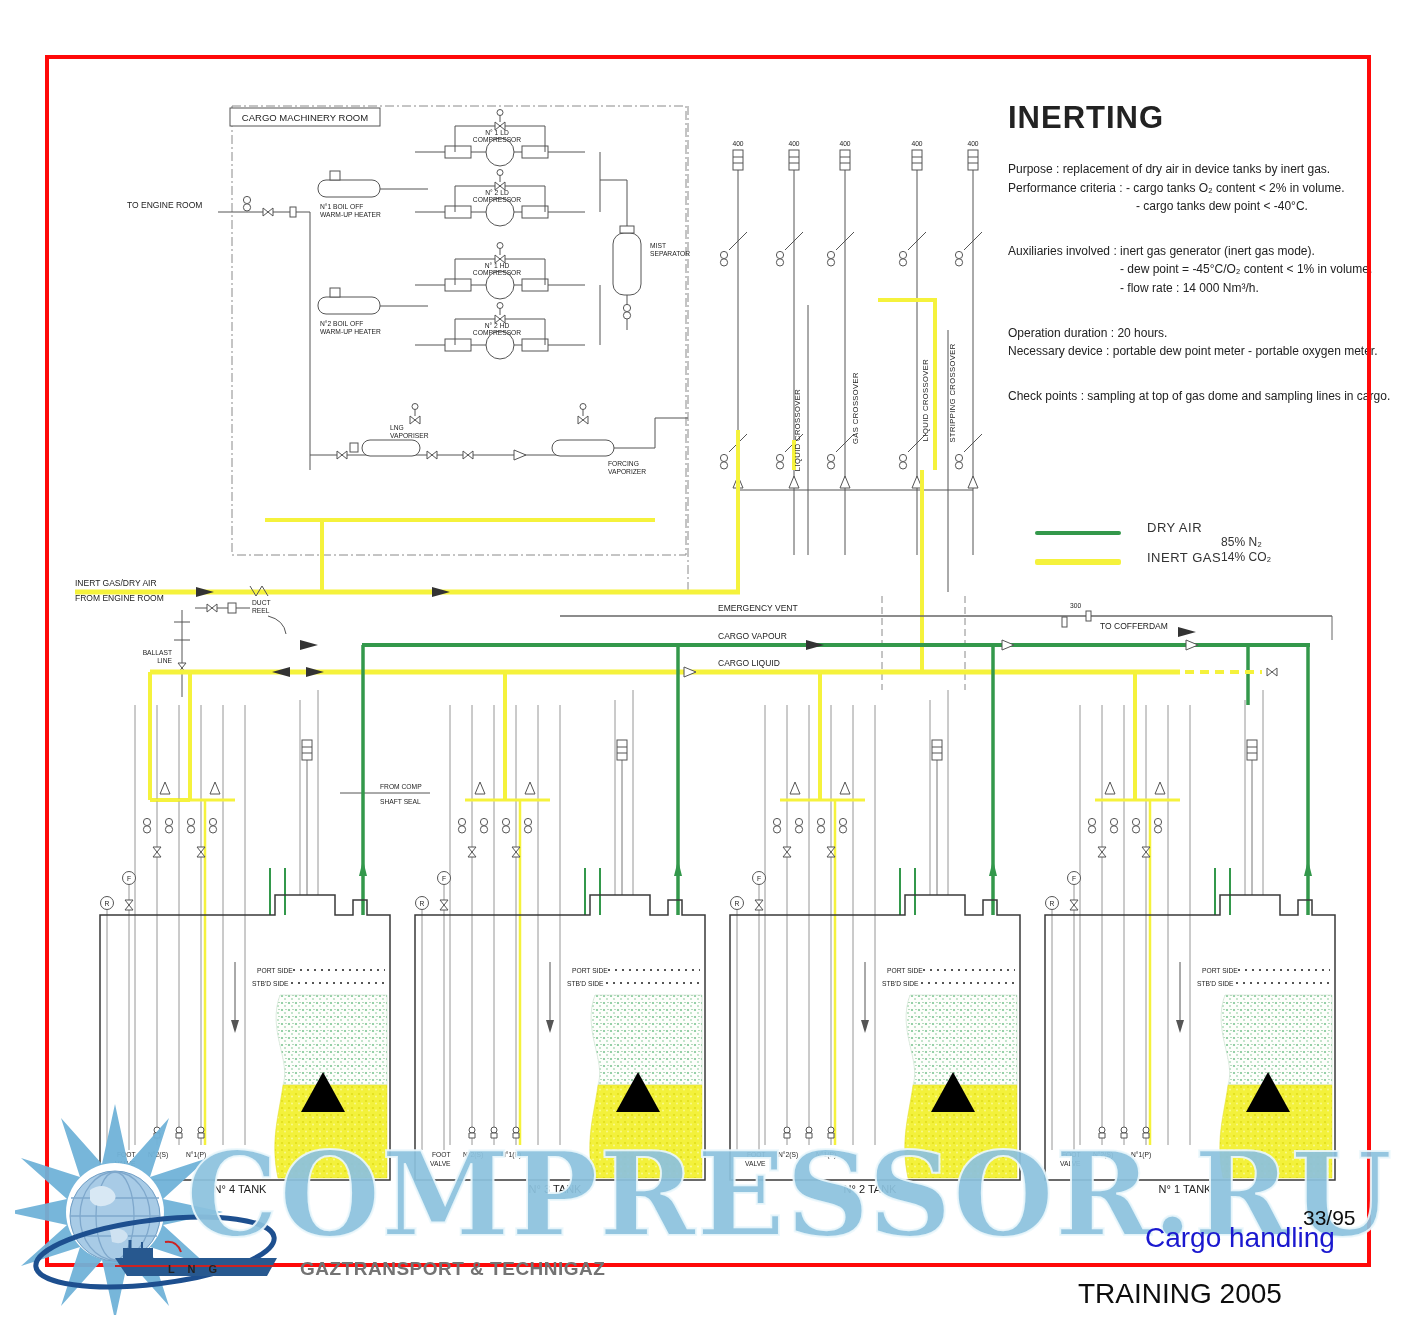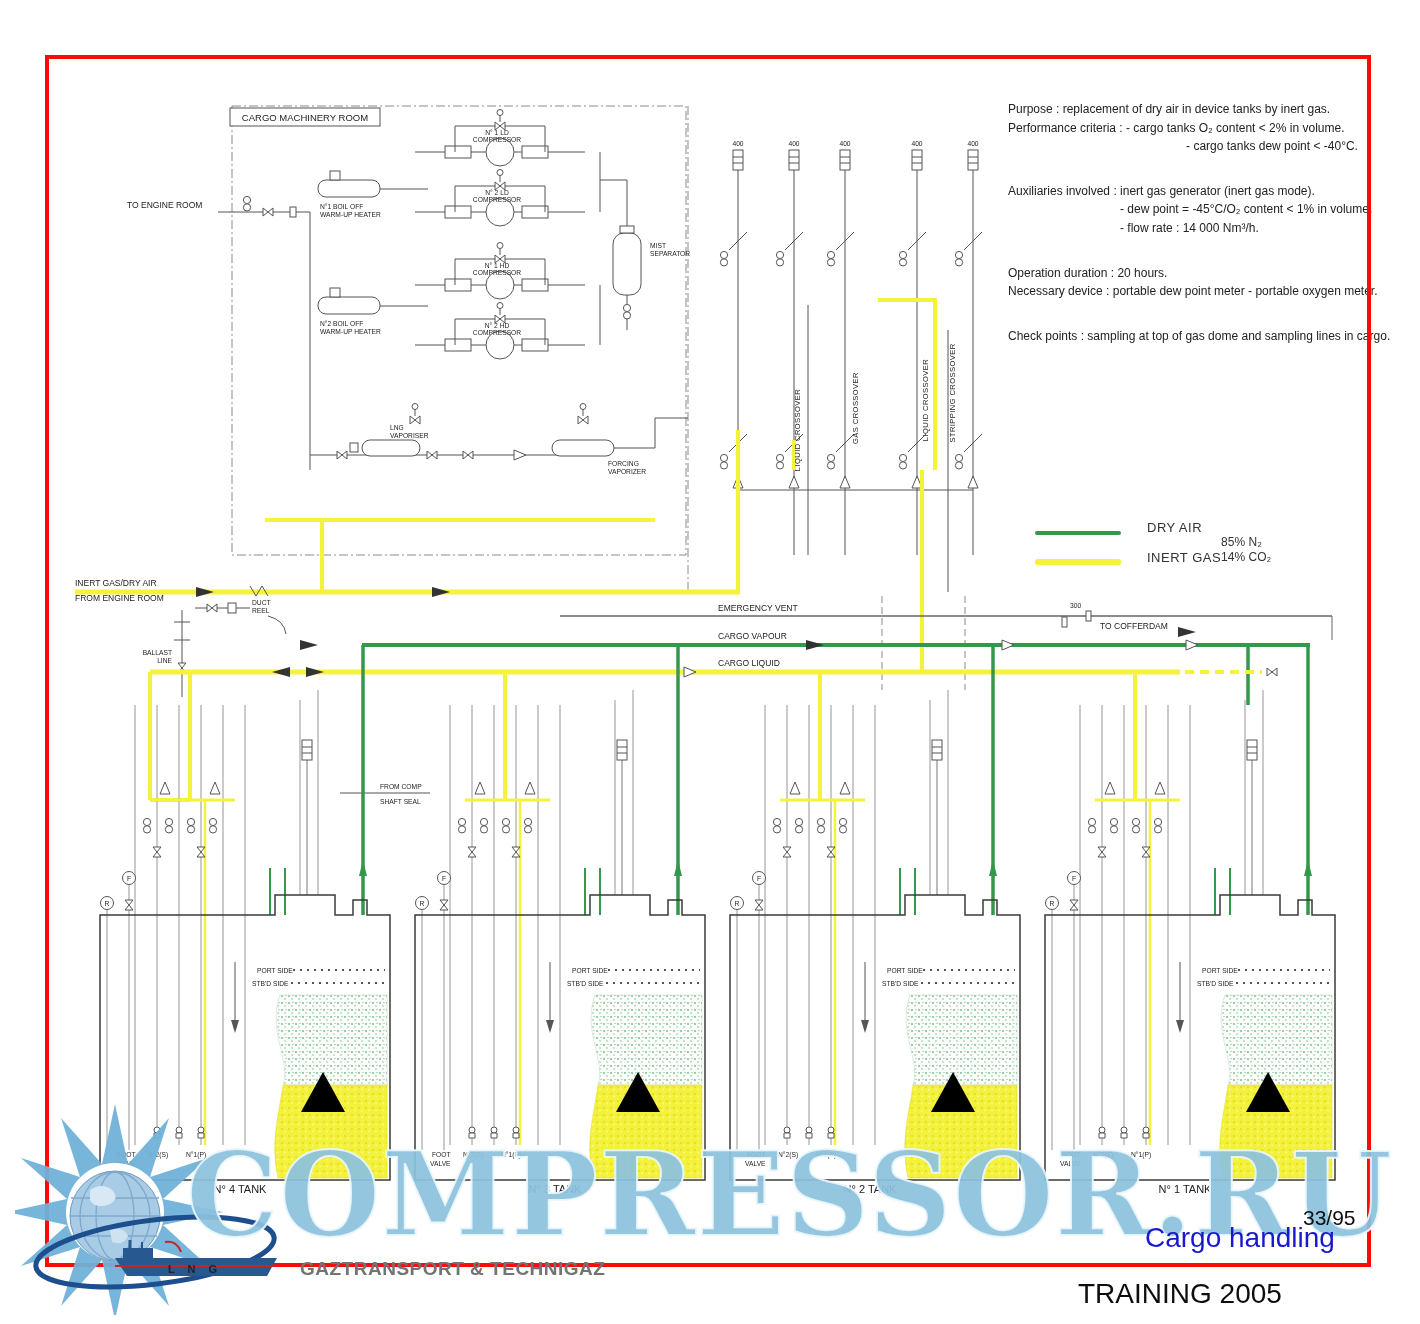--- a/index.html
+++ b/index.html
@@ -5,21 +5,21 @@
   html,body{margin:0;padding:0;}
   body{width:1420px;height:1324px;position:relative;background:#fff;
        font-family:"Liberation Sans",sans-serif;overflow:hidden;}
   .abs{position:absolute;}
   #red-frame{left:45px;top:55px;width:1318px;height:1204px;border:4px solid #ff0909;z-index:2;}
   #diagram{left:0;top:0;z-index:1;}
   
   #info{left:1008px;top:100px;width:400px;color:#222;z-index:1;}
   #info .title{font-size:31px;font-weight:bold;letter-spacing:1px;margin-bottom:24px;}
   #info .ln{font-size:12px;line-height:1.55;white-space:nowrap;}
-  #info .ind1{margin-left:128px;text-align:center;}
+  #info .ind1{margin-left:128px;}
   #info .ind2{margin-left:112px;}
   #info .gap{height:26px;}
   
   #legend{left:1035px;top:505px;z-index:1;}
   .leg-row{display:flex;align-items:flex-end;height:30px;}
   .leg-bar{width:86px;height:4px;margin-right:26px;border-radius:2px;}
   .leg-txt{font-size:13px;color:#333;letter-spacing:.5px;}
   .leg-comp{font-size:12px;color:#333;line-height:1.25;}
   
   #watermark{left:186px;top:1126px;z-index:6;font-family:"DejaVu Serif",serif;
@@ -386,20 +386,21 @@
   <text x="1062" y="1157" class="sm">FOOT</text>
   <text x="1060" y="1166" class="sm">VALVE</text>
   <text x="1093" y="1157" class="sm">N°2(S)</text>
   <text x="1131" y="1157" class="sm">N°1(P)</text>
   <text x="1052" y="906" class="sm" text-anchor="middle">R</text>
   <text x="1074" y="881" class="sm" text-anchor="middle">F</text>
   <text x="1185" y="1193" class="tk" text-anchor="middle">N° 1 TANK</text>
 </svg>
 
 <div id="info" class="abs">
+  <div class="title">INERTING</div>
   <div class="ln">Purpose : replacement of dry air in device tanks by inert gas.</div>
   <div class="ln">Performance criteria : - cargo tanks O₂ content &lt; 2% in volume.</div>
   <div class="ln ind1">- cargo tanks dew point &lt; -40°C.</div>
   <div class="gap"></div>
   <div class="ln">Auxiliaries involved : inert gas generator (inert gas mode).</div>
   <div class="ln ind2">- dew point = -45°C/O₂ content &lt; 1% in volume.</div>
   <div class="ln ind2">- flow rate : 14 000 Nm³/h.</div>
   <div class="gap"></div>
   <div class="ln">Operation duration : 20 hours.</div>
   <div class="ln">Necessary device : portable dew point meter - portable oxygen meter.</div>

